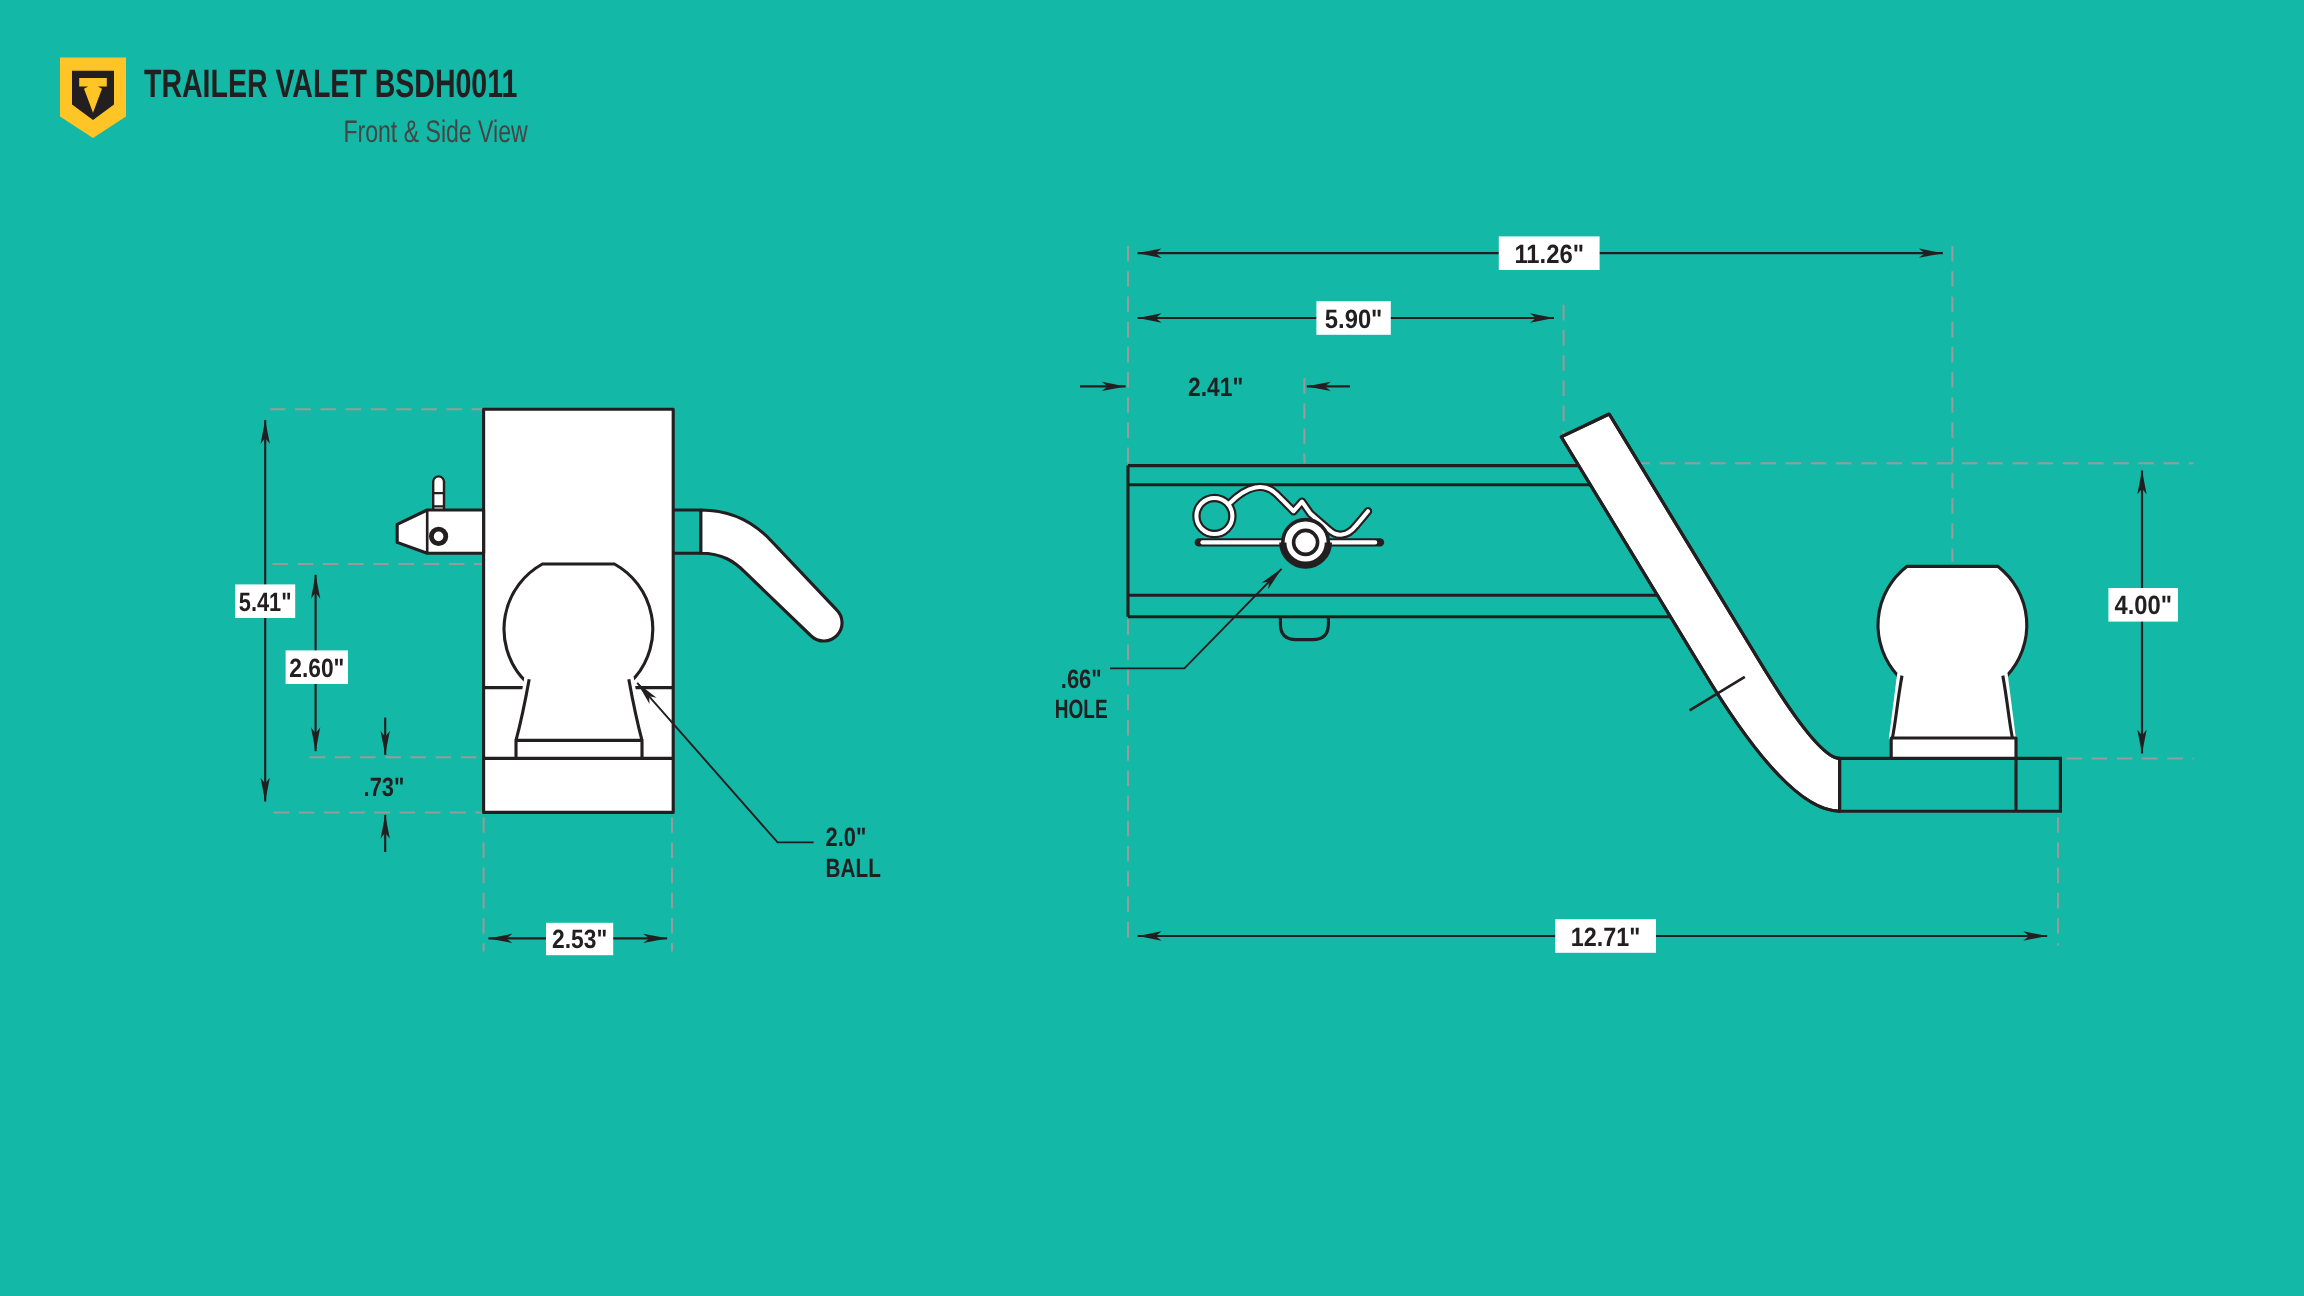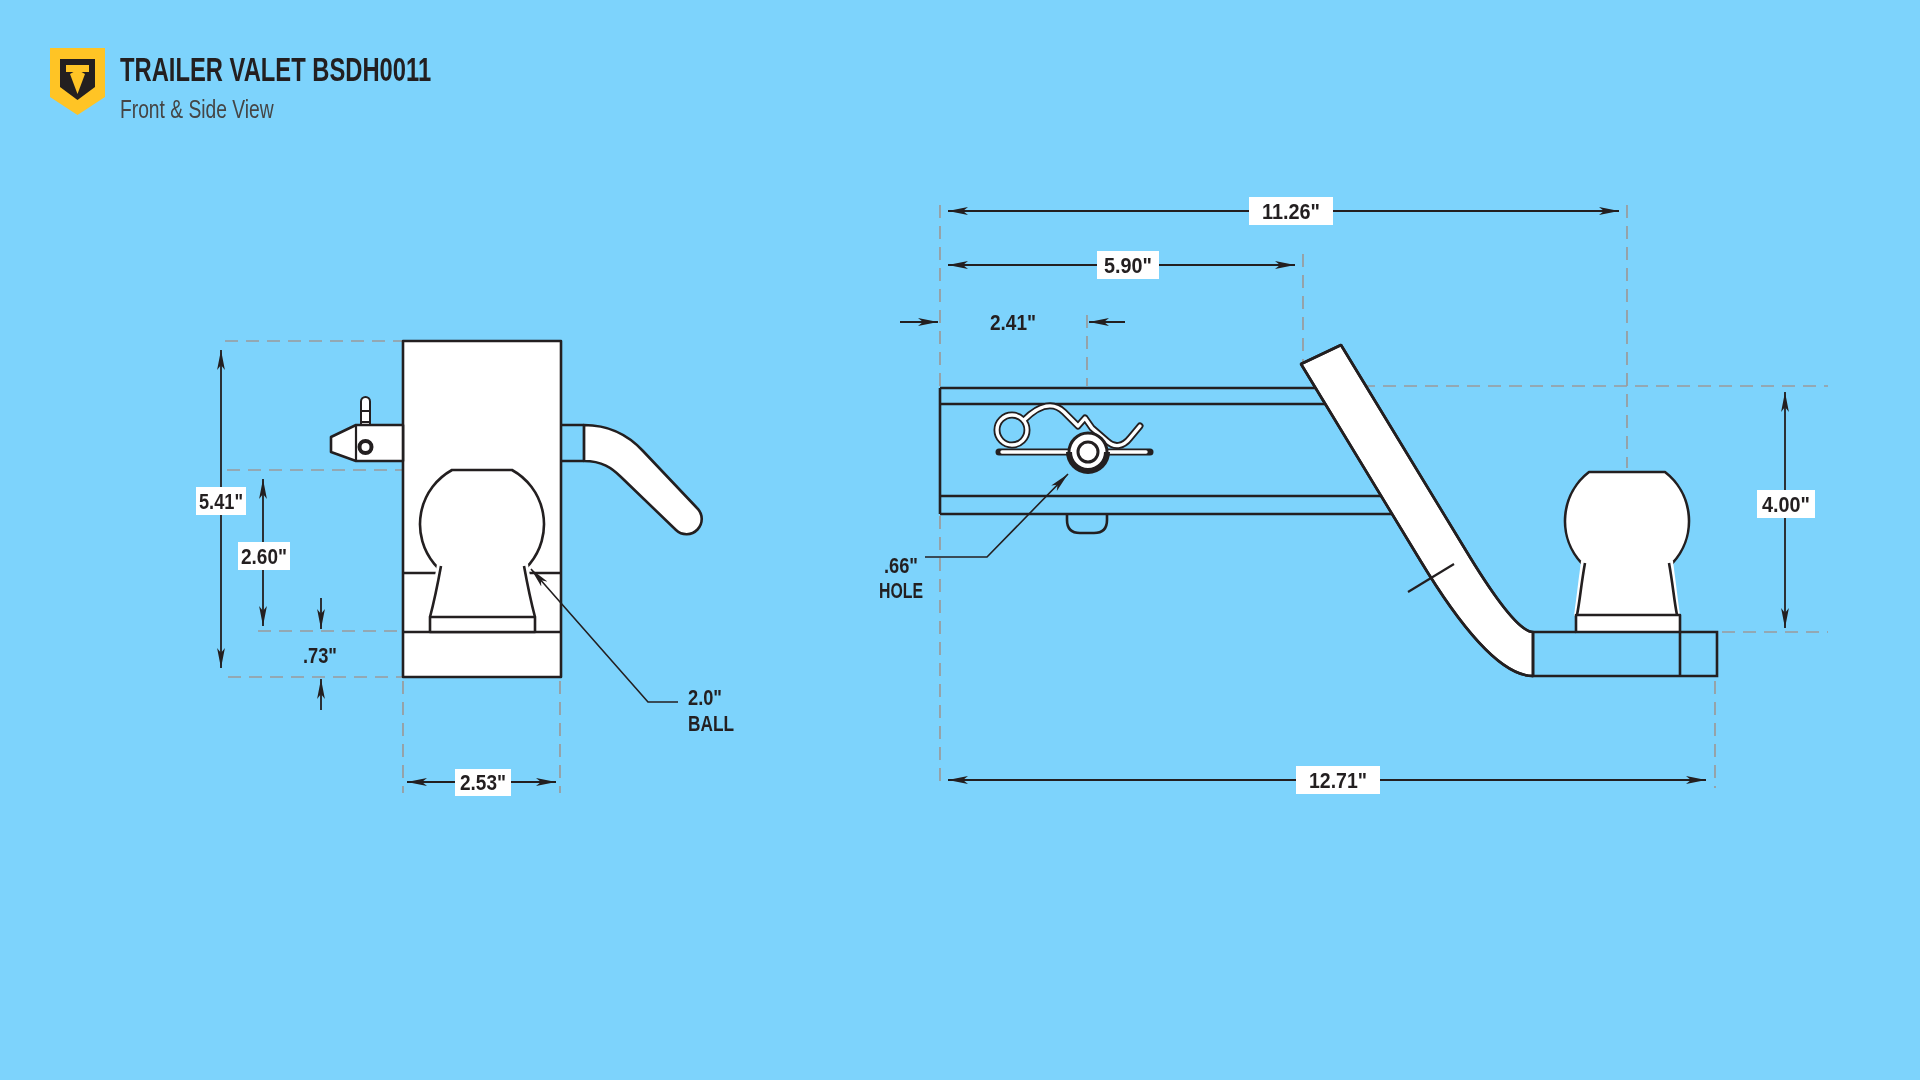--- a/index.html
+++ b/index.html
@@ -1,17 +1,17 @@
 <!DOCTYPE html>
 <html><head>
 <meta charset="utf-8">
 <style>
   html,body{margin:0;padding:0;background:#ffffff;}
-  .page{position:relative;width:1920px;height:1080px;background:#7dd3fc;overflow:hidden;
-        font-family:"Liberation Sans",sans-serif;}
+  .page{position:relative;width:1920px;height:1080px;background:#14b8a6;overflow:hidden;
+        font-family:"Liberation Sans",sans-serif;text-align:right;}
   .brand{position:absolute;left:49px;top:47px;display:flex;align-items:flex-start;}
   .brand-text{margin-left:14px;}
   .brand-title{font-size:33px;font-weight:700;color:#231f20;letter-spacing:0px;
     transform:scaleX(0.72);transform-origin:left top;white-space:nowrap;line-height:1.05;margin-top:6px;}
   .brand-sub{font-size:26px;font-weight:400;color:#454545;transform:scaleX(0.74);
     transform-origin:left top;white-space:nowrap;line-height:1.1;margin-top:7px;}
   svg text{font-family:"Liberation Sans",sans-serif;font-weight:700;fill:#231f20;}
   .dimtxt{font-size:22px;}
   .part{fill:#ffffff;stroke:#231f20;stroke-width:2.6;stroke-linejoin:round;}
   .pline{fill:none;stroke:#231f20;stroke-width:2.6;stroke-linecap:butt;}

